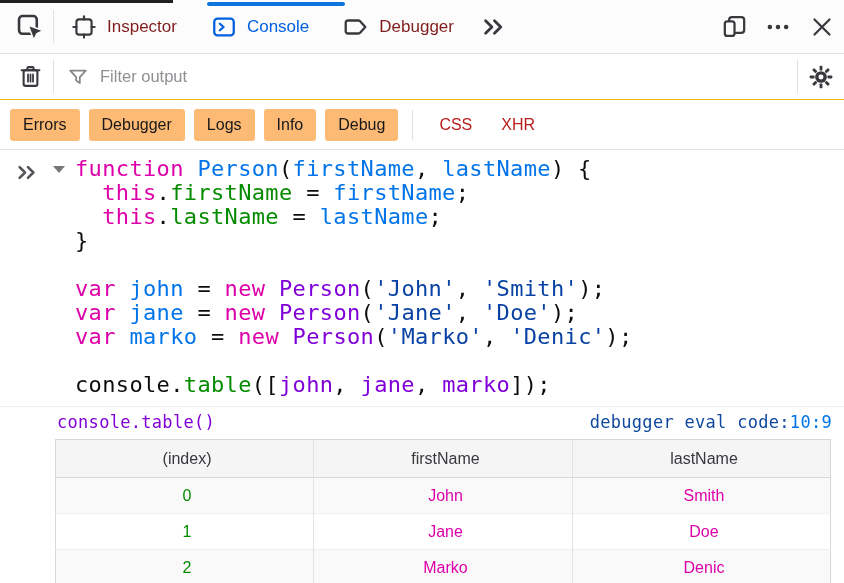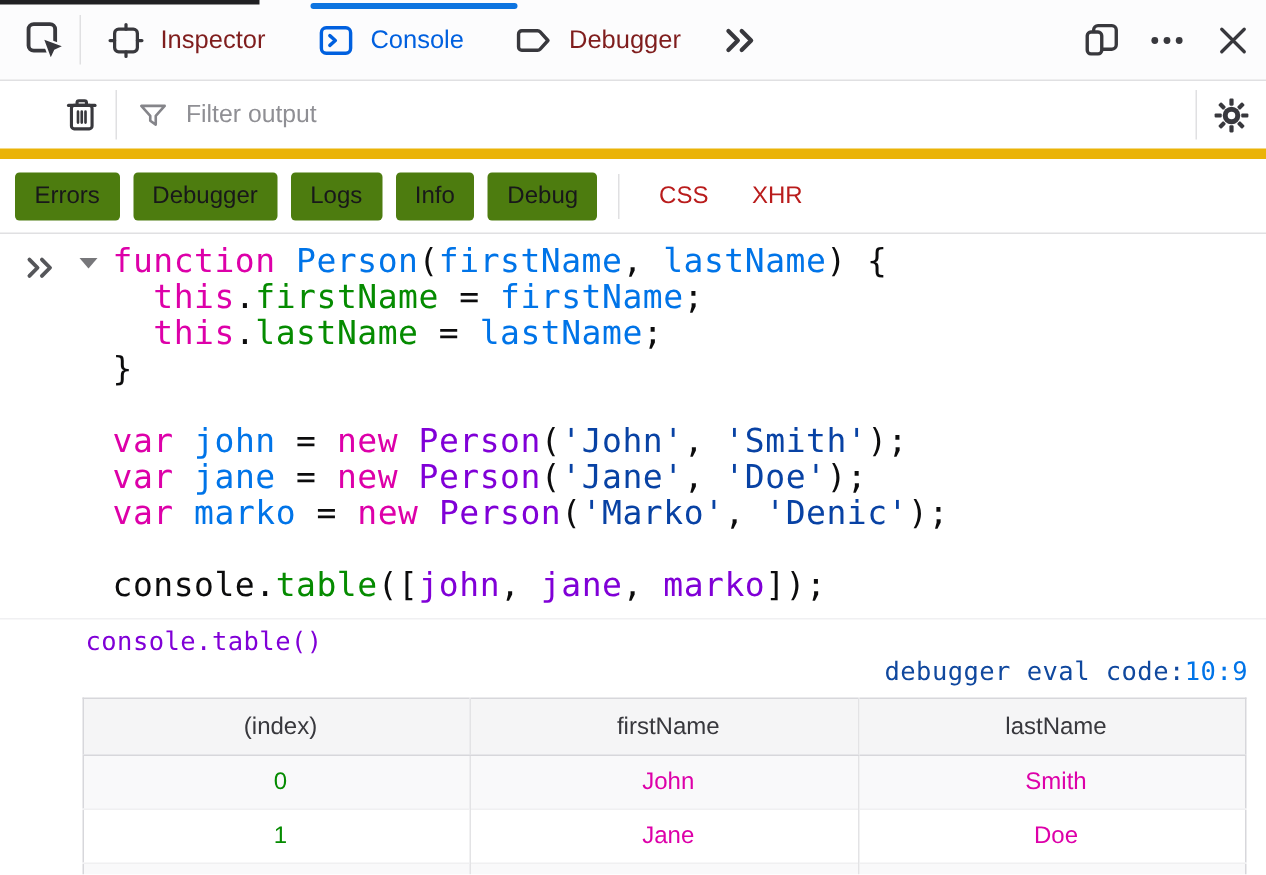--- a/index.html
+++ b/index.html
@@ -16,50 +16,50 @@
   .vsep{width:1px;height:33px;background:#e0e0e2;flex:none;}
   .tab{display:flex;align-items:center;gap:10px;padding:0 17px;height:100%;font-size:17px;
     color:#7f1d1d;cursor:pointer;white-space:nowrap;}
   .tab.active{color:#0060df;}
   .tab:first-of-type{margin-left:4px;}
   .spacer{flex:1;}
   .tb-right{width:44px;height:100%;}
   .more-tabs{width:46px;height:100%;}
 
   
-  .filterbar{height:45px;border-bottom:7px solid #eab308;display:flex;align-items:center;background:#fff;padding-left:24px;}
+  .filterbar{height:45px;border-bottom:1px solid #eab308;display:flex;align-items:center;background:#fff;}
   .trash-btn{width:46px;height:100%;margin-left:7px;}
   .filter-input{flex:1;height:100%;display:flex;align-items:center;gap:11px;padding-left:13px;cursor:text;}
   .placeholder{font-size:16.5px;color:#8f8f94;}
   .gear-btn{width:46px;height:100%;}
 
   
   .levelbar{height:49px;border-bottom:1px solid #e0e0e2;display:flex;align-items:center;
     background:#fff;padding-left:10px;gap:9px;}
-  .pill{background:#4d7c0f;border:none;border-radius:3px;padding:7px 13px;font-size:16px;
+  .pill{background:#fdba74;border:none;border-radius:3px;padding:7px 13px;font-size:16px;
     color:#18181a;font-family:inherit;cursor:pointer;}
   .lvl-sep{width:1px;height:30px;background:#e0e0e2;margin:0 7px 0 5px;flex:none;}
   .txt-btn{background:none;border:none;font-size:16px;color:#b91c1c;padding:7px 10px;
     font-family:inherit;cursor:pointer;}
 
   
   .console-out{background:#fff;}
   .input-echo{display:flex;padding:7px 0 9px 0;}
   .gutter{width:75px;flex:none;position:relative;}
   .prompt-icon{position:absolute;left:14px;top:2px;}
   .caret{position:absolute;left:53px;top:9px;width:0;height:0;
     border-left:6px solid transparent;border-right:6px solid transparent;
     border-top:7px solid #77777a;cursor:pointer;}
   pre.code{margin:0;font-family:"DejaVu Sans Mono","Liberation Mono",monospace;
     font-size:22px;line-height:24px;letter-spacing:0.35px;}
   .c-pl{color:#0c0c0d;} .c-kw{color:var(--kw);} .c-def{color:var(--def);}
   .c-prop{color:var(--prop);} .c-var{color:var(--var);} .c-str{color:var(--str);}
 
-  .result-row{border-top:1px solid #f0f0f2;padding:5px 12px 5px 57px;display:flex;align-items:flex-start;
-    font-family:"DejaVu Sans Mono","Liberation Mono",monospace;font-size:17px;letter-spacing:0.3px;flex-direction:column;}
+  .result-row{border-top:1px solid #f0f0f2;padding:5px 12px 5px 57px;display:flex;align-items:center;
+    font-family:"DejaVu Sans Mono","Liberation Mono",monospace;font-size:17px;letter-spacing:0.3px;}
   .result-label{color:var(--var);}
   .frame-link{margin-left:auto;text-decoration:none;color:var(--linksrc);cursor:pointer;}
   .frame-link .lc{color:var(--linkline);}
 
   
   .table-wrap{margin:2px 0 0 55px;width:775px;}
   table.ctable{border-collapse:collapse;table-layout:fixed;width:775px;font-size:16px;
     border:1px solid #d7d7db;}
   .ctable th,.ctable td{border-left:1px solid #e3e3e5;padding:0 6px 0 11px;text-align:center;
     font-weight:normal;overflow:hidden;white-space:nowrap;}

